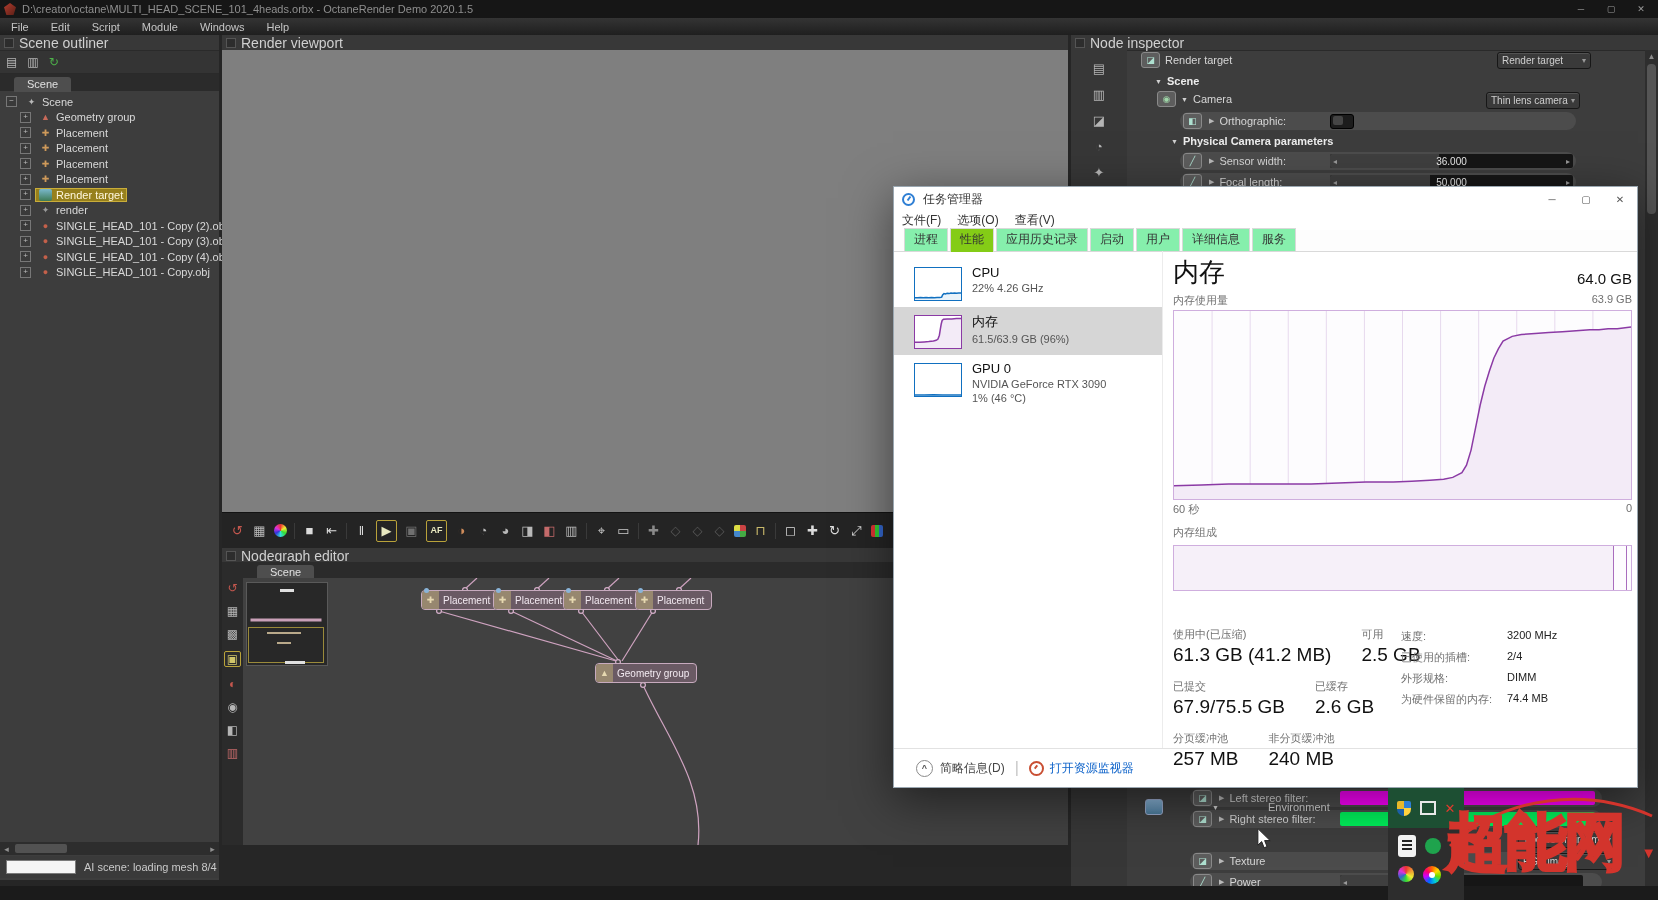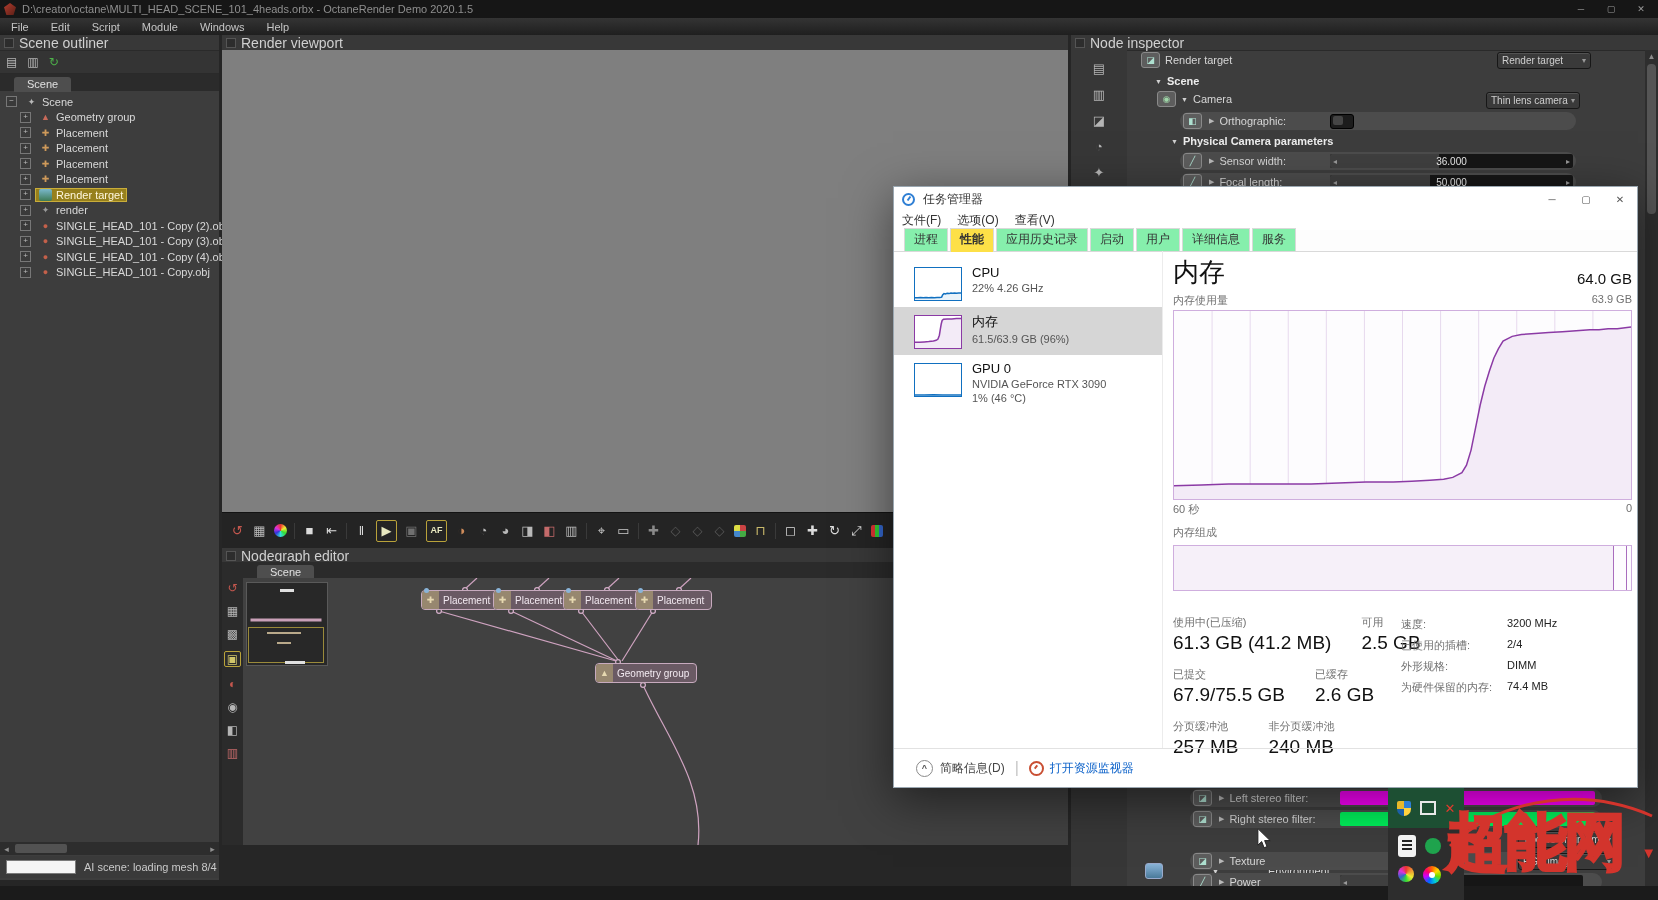--- a/index.html
+++ b/index.html
@@ -103,39 +103,39 @@
   #tm-titlebar{height:24px;display:flex;align-items:center;}
   .tm-appico{width:13px;height:13px;border-radius:50%;border:2px solid #2f7fd4;margin:0 8px;box-sizing:border-box;position:relative;}
   .tm-appico::before{content:"";position:absolute;left:4px;top:1px;width:2px;height:5px;background:#2f7fd4;transform:rotate(35deg);}
   #tm-title{font-size:12px;color:#333;}
   #tm-controls{position:absolute;right:0;top:0;display:flex;}
   .tm-wb{width:34px;height:24px;display:flex;align-items:center;justify-content:center;color:#555;font-size:10px;}
   #tm-menubar{height:19px;display:flex;align-items:center;}
   .tm-menu-item{font-size:12px;color:#333;padding:0 8px;}
   #tm-tabs{height:21px;border-bottom:1px solid #d9d9d9;padding-left:10px;display:flex;align-items:flex-end;background:#fdfdfd;}
   .tm-tab{font-size:12px;color:#333;padding:2px 9px 3px;border:1px solid #d9d9d9;background:#86efac;margin-right:2px;border-bottom:none;}
-  .tm-tab.active{background:#fde047;position:relative;top:1px;padding-bottom:4px;font-weight:bold;}
+  .tm-tab.active{background:#84cc16;position:relative;top:1px;padding-bottom:4px;font-weight:normal;}
   #tm-side{position:absolute;left:0;top:64px;width:268px;bottom:38px;padding-top:8px;box-sizing:border-box;overflow:hidden;}
   .tm-side-item{display:flex;padding:6px 8px 6px 20px;align-items:flex-start;}
   .tm-side-item.sel{background:#d6d6d6;}
   .tm-thumb{width:48px;height:34px;background:#fff;border:1px solid #999;margin:2px 10px 0 0;flex:none;box-sizing:border-box;}
   .tm-side-name{font-size:13px;color:#111;margin-bottom:1px;}
   .tm-side-line{font-size:11px;color:#555;line-height:14px;white-space:nowrap;}
   #tm-main{position:absolute;left:268px;right:0;top:64px;bottom:38px;border-left:1px solid #ececec;padding:6px 5px 0 10px;box-sizing:border-box;}
   #tm-headrow{display:flex;justify-content:space-between;align-items:flex-end;height:30px;}
   #tm-mem-title{font-size:26px;color:#111;font-weight:400;line-height:30px;}
   #tm-capacity{font-size:15px;color:#111;}
   #tm-subrow{display:flex;justify-content:space-between;margin-top:6px;font-size:11px;color:#707070;}
   #tm-graph{margin-top:2px;height:190px;border:1px solid #cfaede;position:relative;box-sizing:border-box;background:#fdfcfe;}
   #tm-xlabels{display:flex;justify-content:space-between;margin-top:2px;font-size:11px;color:#707070;}
   #tm-comp-label{margin-top:8px;font-size:11px;color:#707070;}
   #tm-comp{margin-top:5px;height:46px;border:1px solid #cfaede;position:relative;box-sizing:border-box;background:#fdfcfe;}
   .comp-seg{position:absolute;top:0;bottom:0;background:#f6f0f9;}
   .comp-line{position:absolute;top:0;bottom:0;width:1px;background:#a96dbe;}
-  #tm-stats{margin-top:24px;position:relative;}
+  #tm-stats{margin-top:36px;position:relative;}
   .tm-stat-col{width:214px;display:flex;flex-direction:column;gap:13px;}
   .tm-stat-row{display:flex;gap:30px;}
   .tm-stat-label{font-size:11px;color:#707070;margin-bottom:2px;white-space:nowrap;}
   .tm-stat-value{font-size:19px;color:#111;white-space:nowrap;}
   #tm-details{position:absolute;left:228px;top:2px;}
   .tm-det-row{display:flex;margin-bottom:6px;}
   .tm-det-label{width:100px;font-size:11px;color:#707070;white-space:nowrap;}
   .tm-det-value{font-size:11px;color:#222;margin-left:6px;white-space:nowrap;}
   #tm-footer{position:absolute;left:0;right:0;bottom:0;height:38px;border-top:1px solid #e2e2e2;display:flex;align-items:center;padding-left:22px;}
   .chev-circle{width:15px;height:15px;border:1px solid #8a8a8a;border-radius:50%;display:flex;align-items:center;justify-content:center;font-size:9px;color:#555;font-weight:bold;margin-right:7px;}
@@ -503,21 +503,21 @@
       <span class="ni-label">Left stereo filter:</span>
       <span class="bar" id="left-stereo-bar" style="background: rgb(255, 0, 255);"></span>
     </div>
     <div class="ni-pill" style="left:119px;top:775px;width:412px;">
       <span class="chip">◪</span>
       <span class="rarrow">▶</span>
       <span class="ni-label">Right stereo filter:</span>
       <span class="bar" id="right-stereo-bar" style="background: rgb(0, 239, 90);"></span>
     </div>
 
-    <div class="ni-row" style="left:74px;top:828px;gap:44px;">
+    <div class="ni-row" style="left:74px;top:764px;gap:44px;">
       <span class="env-icon"></span>
       <span class="caret">▼</span>
       <span class="ni-label">Environment</span>
     </div>
     <div class="dd abs" style="left:447px;top:796px;width:88px;">
       <span class="dd-t">Texture environment</span>
         <span class="dd-c">▾</span>
     </div>
 
     <div class="ni-pill" style="left:119px;top:817px;width:412px;">

